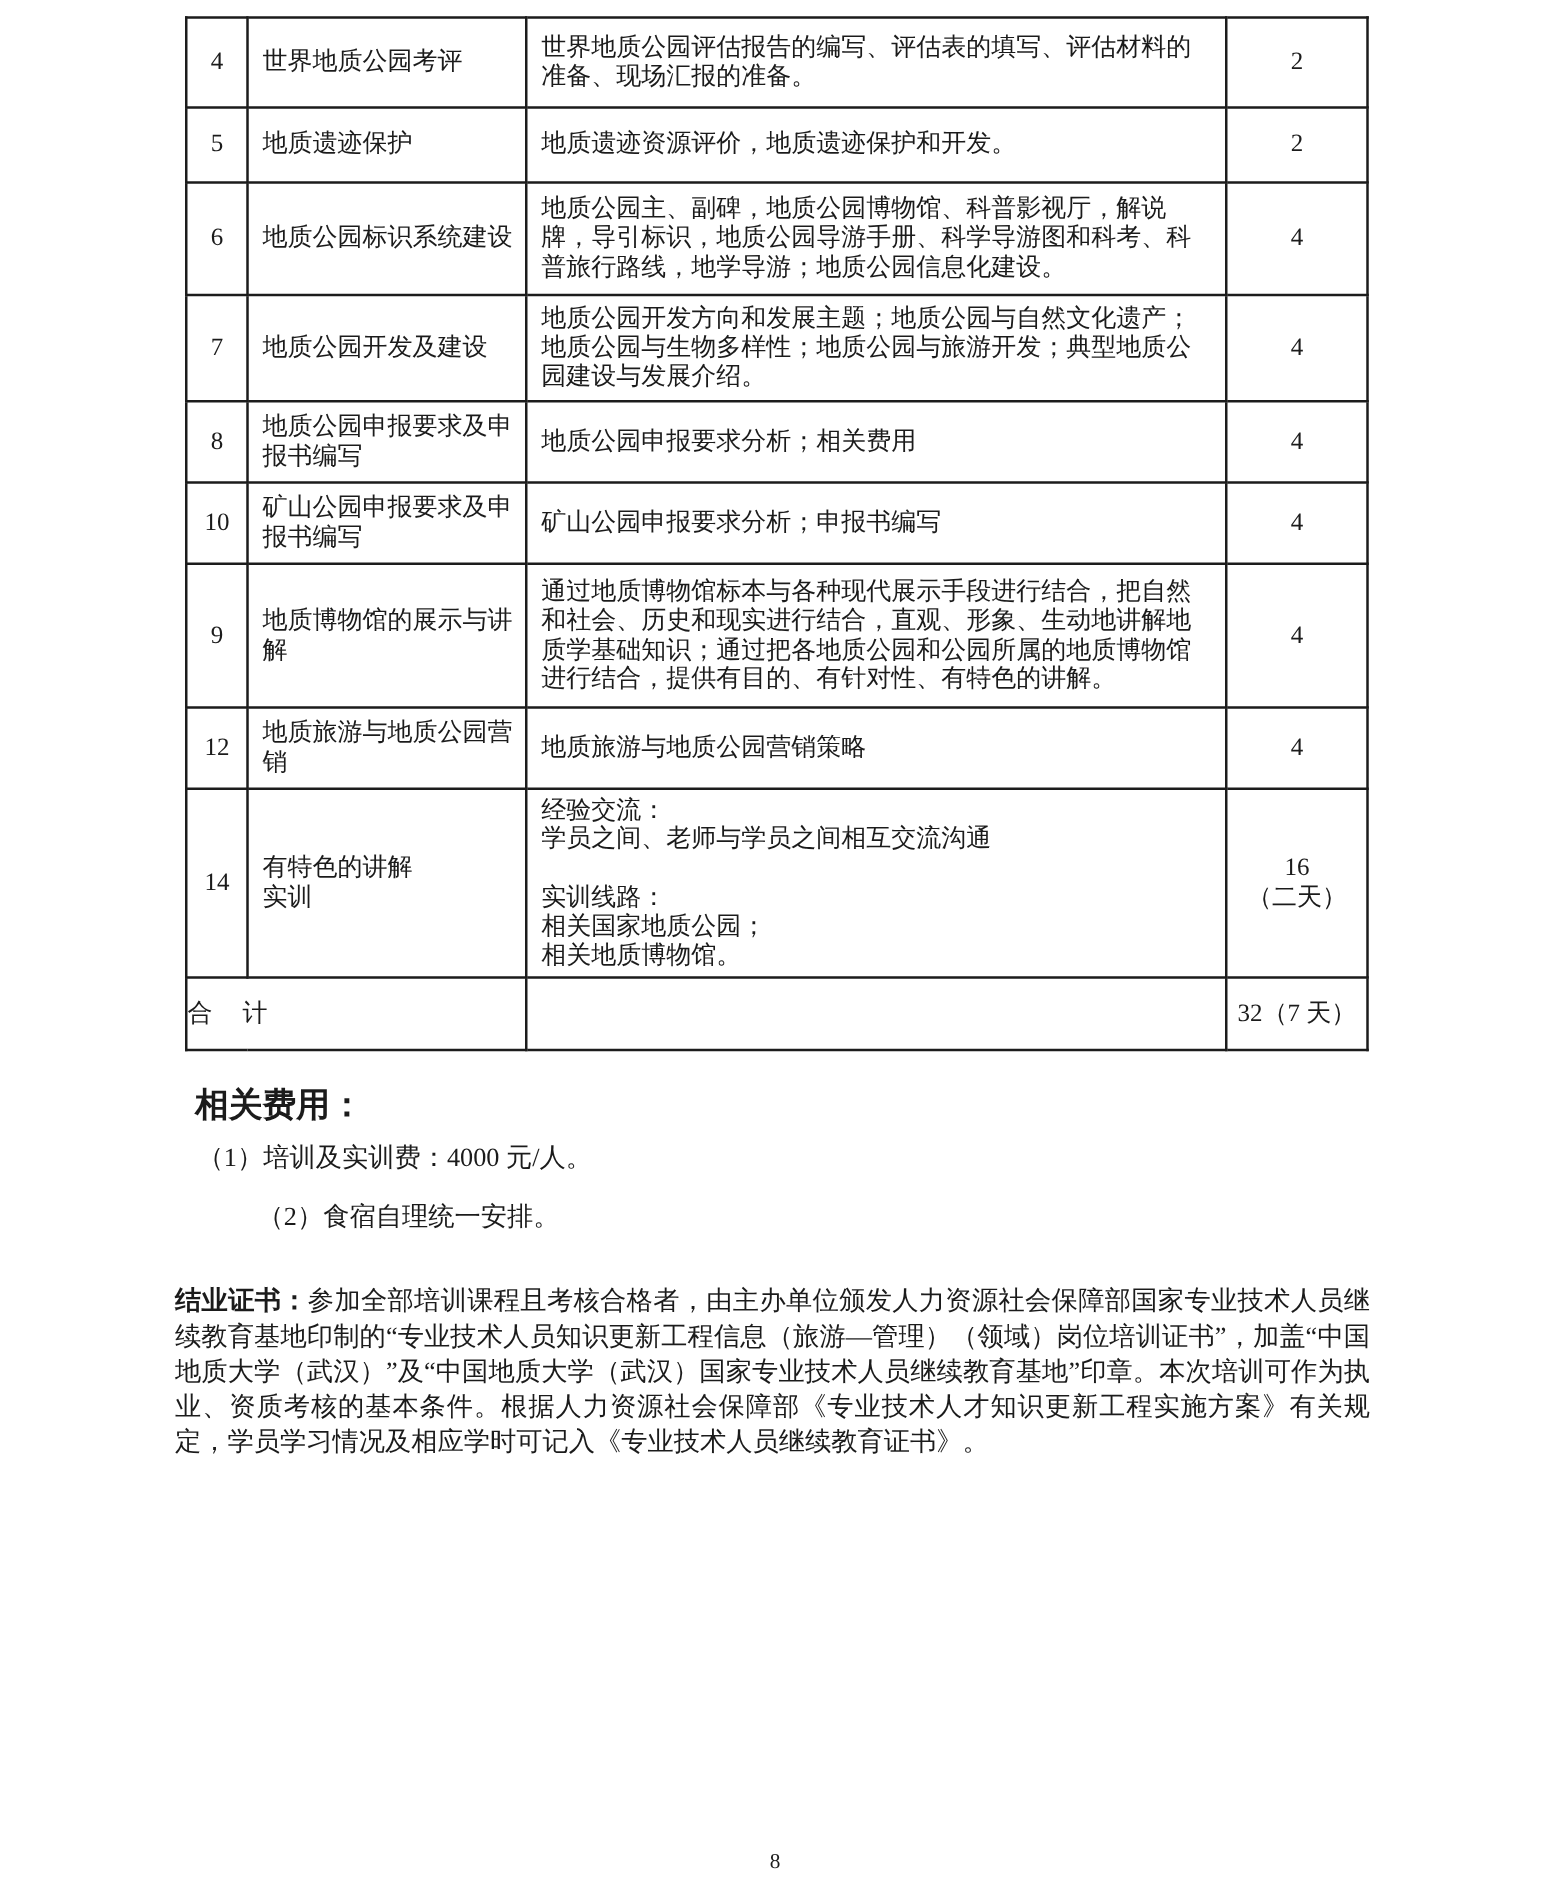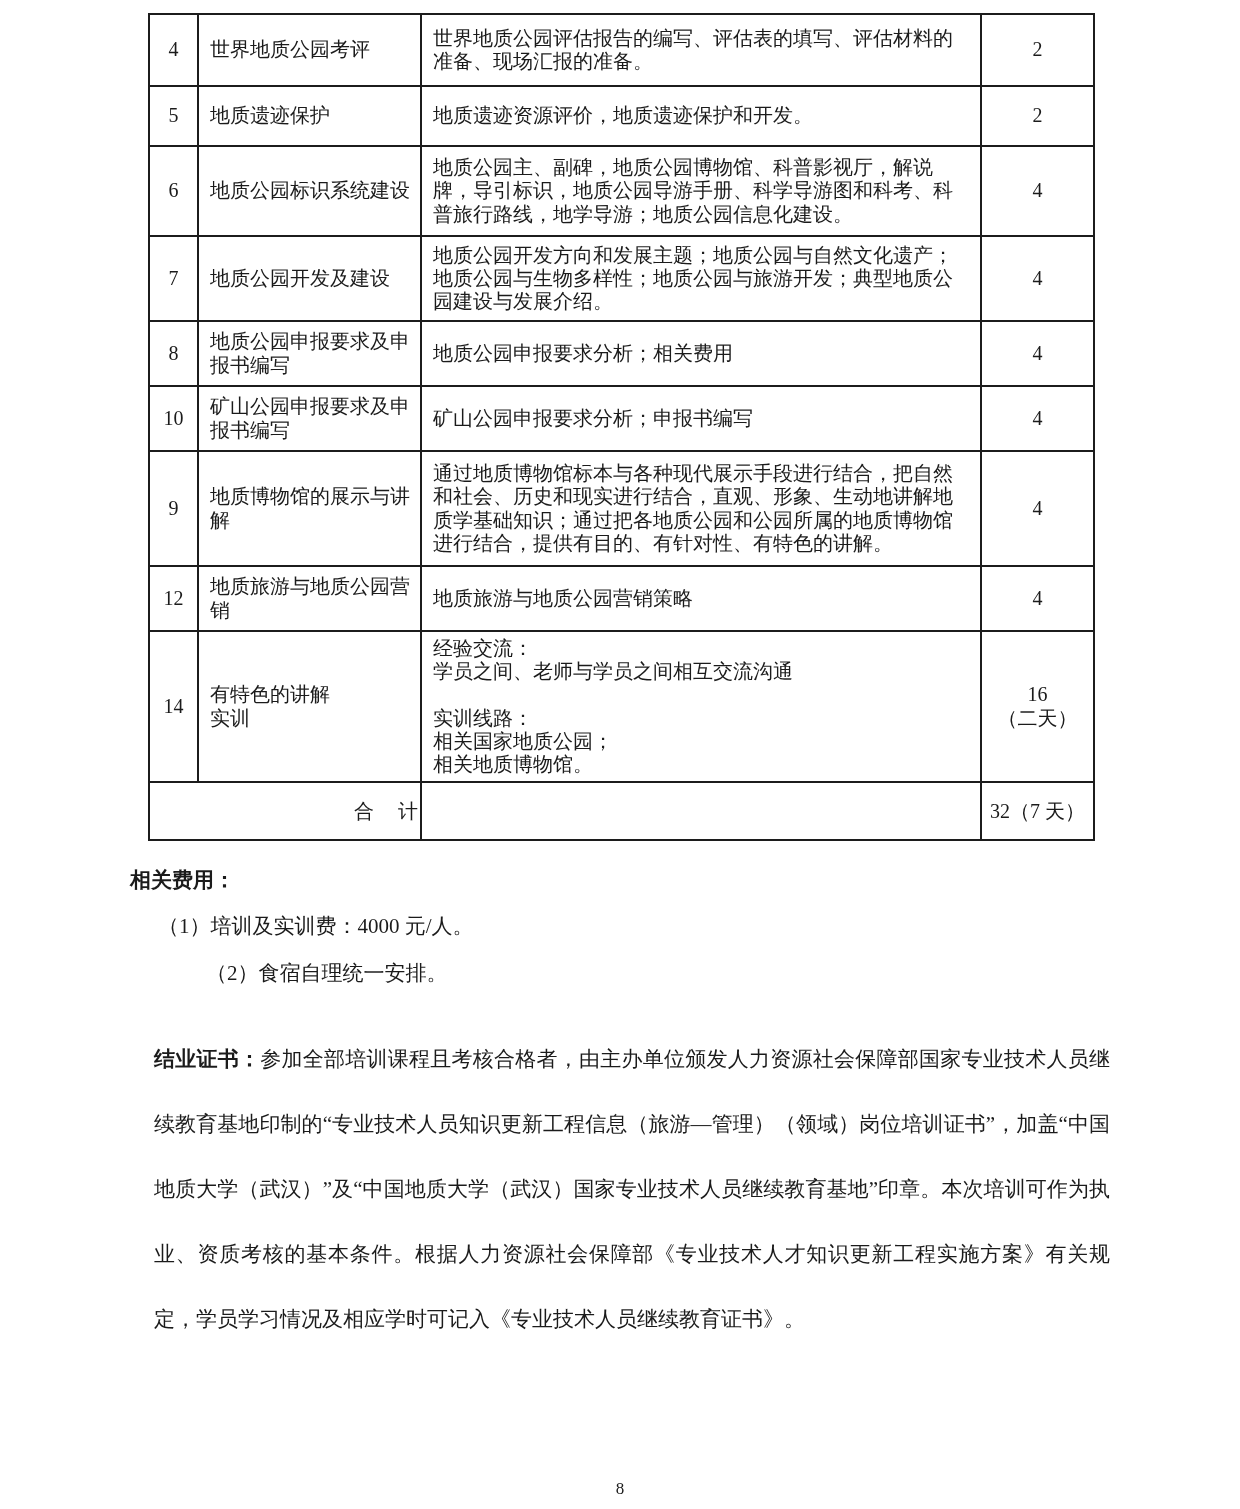--- a/index.html
+++ b/index.html
@@ -26,48 +26,48 @@
     overflow:hidden;
   }
   col.c-no   { width:49px; }
   col.c-name { width:223px; }
   col.c-desc { width:560px; }
   col.c-hrs  { width:113px; }
   td.no    { text-align:center; }
   td.name  { padding:4px 8px 4px 11px; white-space:pre-line; }
   td.desc  { padding:5px 9px 5px 11px; white-space:pre-line;margin-top:18px; }
   td.hours { text-align:center; white-space:pre-line; }
-  td.total-label { text-align:right; letter-spacing:2px; }
+  td.total-label { text-align:left; letter-spacing:2px; }
   tr.rh72  { height:72px; }
   tr.rh60  { height:60px; }
   tr.rh90  { height:90px; }
   tr.rh85  { height:85px; }
   tr.rh65  { height:65px; }
   tr.rh115 { height:115px; }
   tr.rh140 { height:140px; }
   tr.rh58  { height:58px; }
 
   .fees-heading {
-    position:absolute; left:130px; top:866px;
+    position:absolute; left:156px; top:866px;
     font-family:"Liberation Sans","DejaVu Sans",sans-serif;
-    font-weight:bold; font-size:21px;
+    font-weight:bold; font-size:27px;
   }
   .fee-item {
     position:absolute; left:158px;
     font-size:21px;
     text-align:center;
   }
   .fee-1 { top:912px; }
   .fee-2 { top:959px;margin-left:48px; }
 
   .certificate {
-    position:absolute; left:154px; top:1026px;
+    position:absolute; left:140px; top:1026px;
     width:956px;
     font-size:21px;
-    line-height:65px;
+    line-height:28px;
     text-align:justify;
   }
   .cert-heading {
     font-family:"Liberation Sans","DejaVu Sans",sans-serif;
     font-weight:bold;
   }
   .page-number {
     position:absolute; left:0; top:1479px;
     width:100%; text-align:center;
     font-size:17px;

